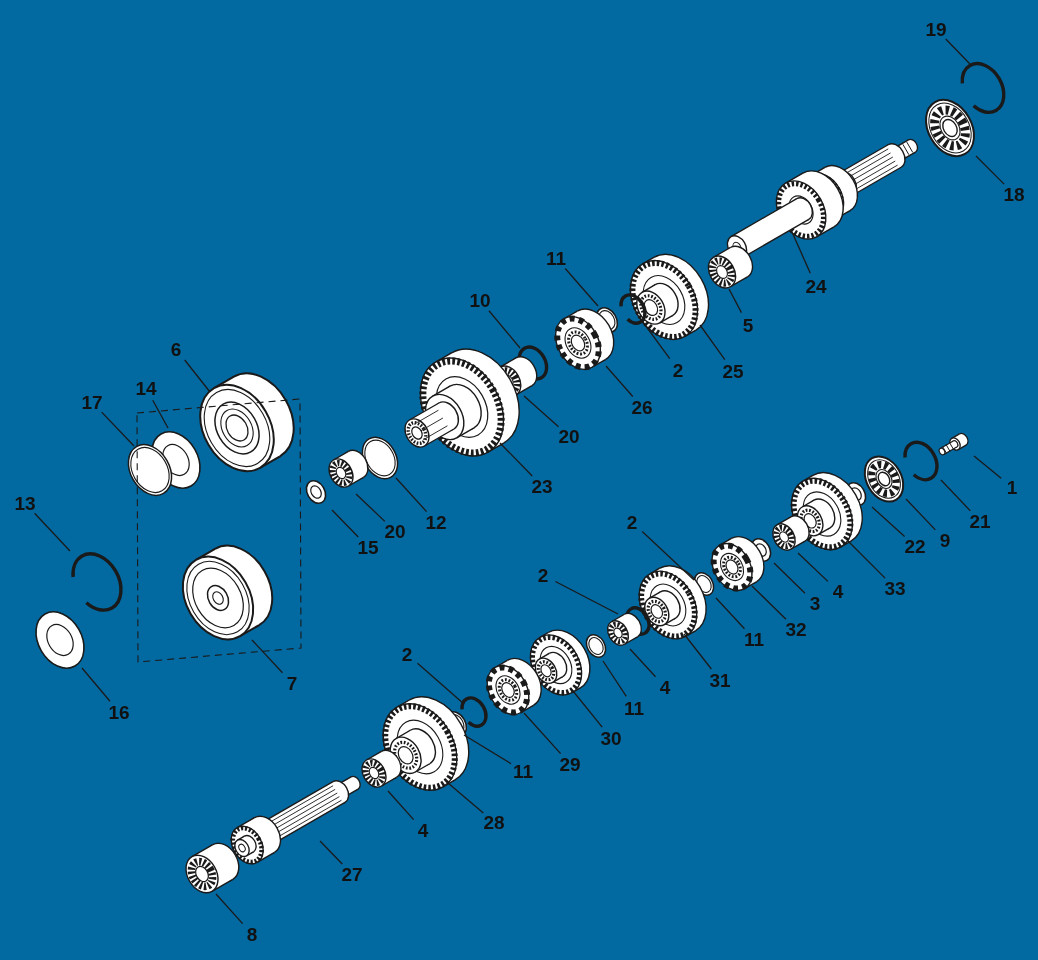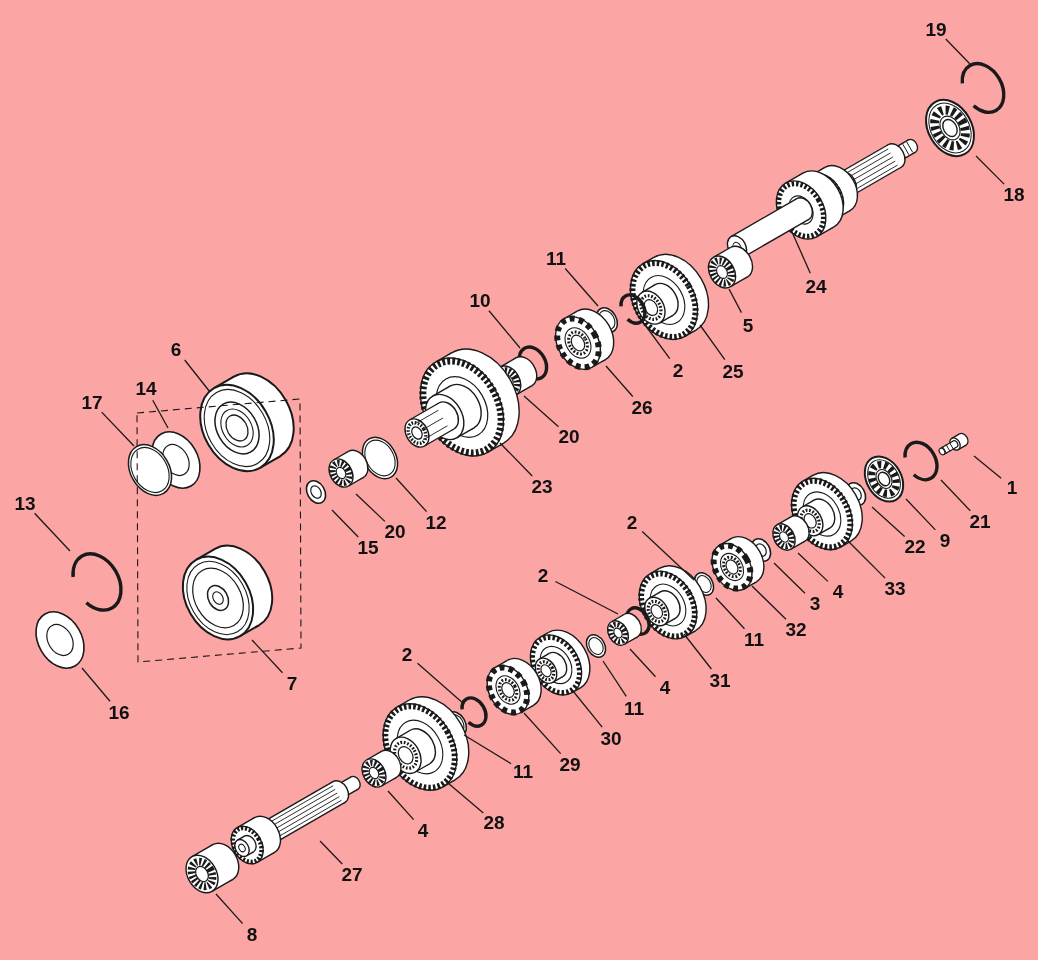--- a/index.html
+++ b/index.html
@@ -1,16 +1,16 @@
 <!DOCTYPE html>
 <html><head>
 <meta charset="utf-8">
 <style>
   html,body{margin:0;padding:0;background:#ffffff;}
-  .stage{width:1038px;height:960px;position:relative;background:#fca5a5;overflow:hidden;}
+  .stage{width:1038px;height:960px;position:relative;background:#0369a1;overflow:hidden;}
   svg{display:block;}
   svg text{font-family:"Liberation Sans", sans-serif;font-weight:700;font-size:19px;fill:#111111;}
 </style>
 </head>
 <body>
 
 <div class="stage">
   <svg id="diagram" viewBox="0 0 1038 960" width="1038" height="960">
     <g id="parts-layer">
         <g>

